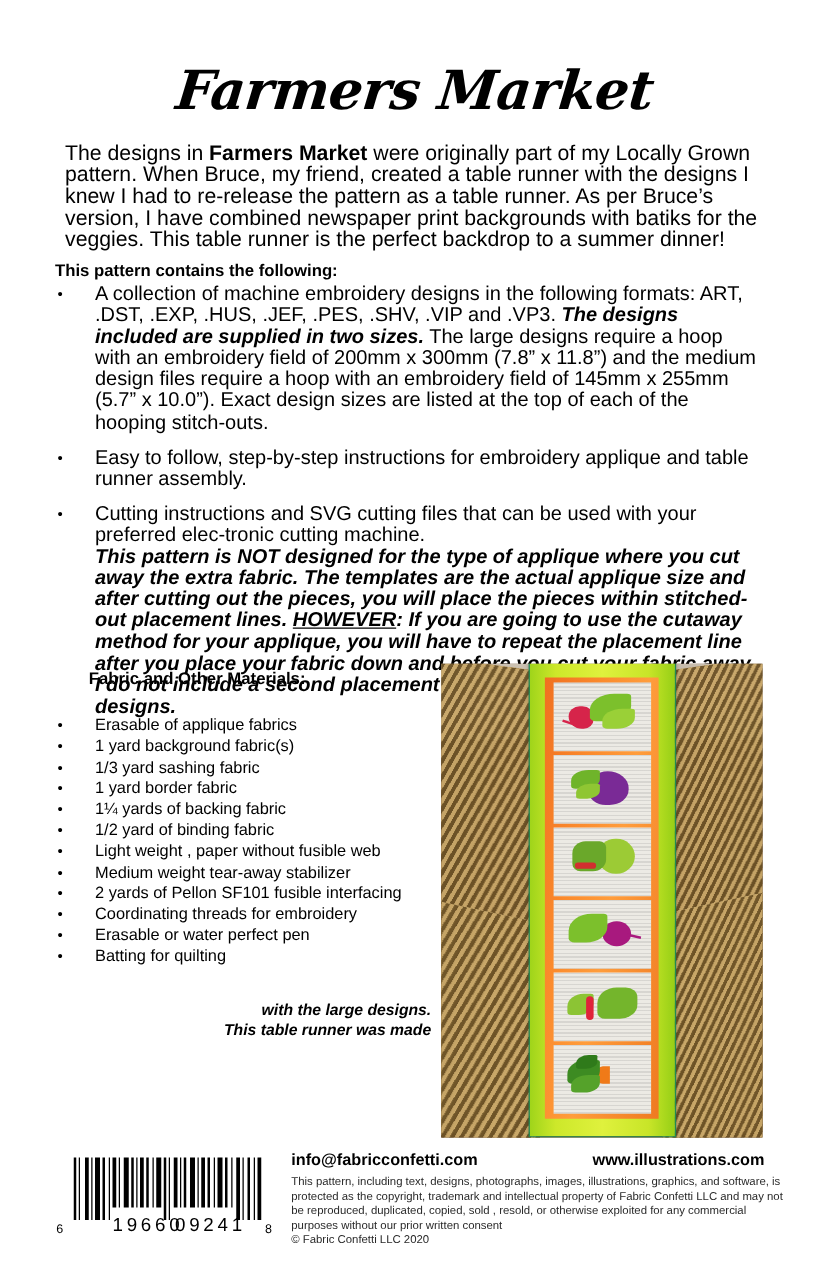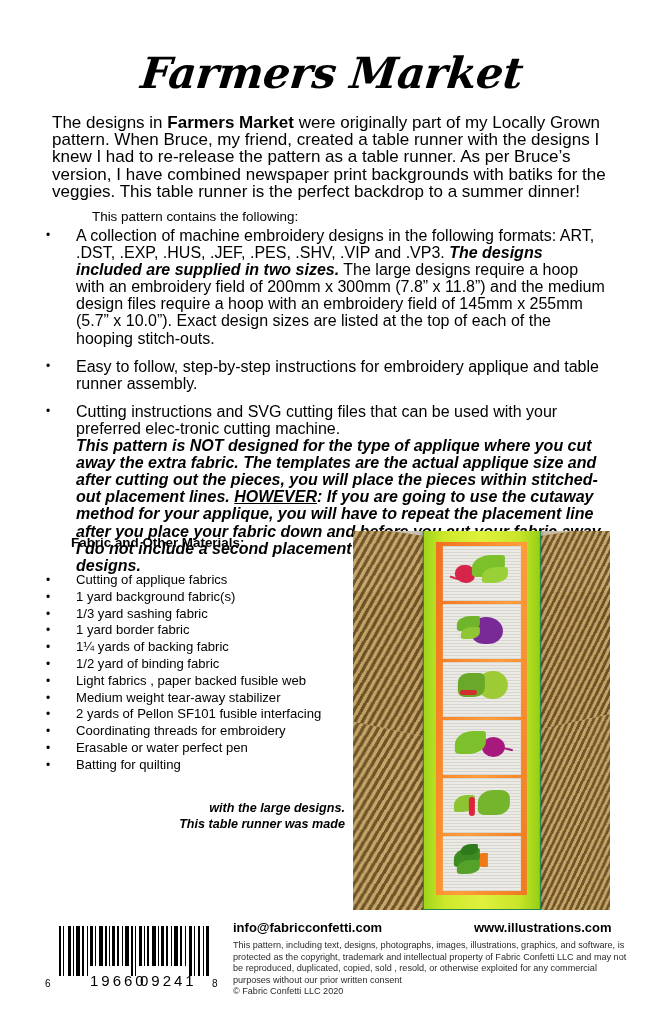--- a/index.html
+++ b/index.html
@@ -29,21 +29,21 @@
 
   
   .intro {
     position:absolute; left:52px; top:114px; width:556px;
     font-size: 17px; line-height: 17.2px; text-align:left;
   }
   .intro b { font-weight:700; }
 
   .contains-head {
     position:absolute; left:44px; top:209px;
-    font-size:13.4px; font-weight:400;margin-left:48px;
+    font-size:13.4px; font-weight:700;
   }
 
   
   .blist { position:absolute; left:44px; top:227px; width:564px; }
   .brow { display:flex; margin-bottom:11px; }
   .bullet { width:32px; flex:0 0 32px; font-size:12px; line-height:17.1px; text-align:left; padding-left:2px;}
   .btext { flex:1; font-size:16px; line-height:17.1px; }
   .btext i { font-style: italic; font-weight:700; }
   .btext u { text-decoration: underline; }
 
@@ -176,21 +176,21 @@
       </div>
     </div>
 
   </div>
 
   <div class="mat-head">Fabric and Other Materials:</div>
 
   <div class="mlist">
     <div class="mrow">
         <div class="mbul">•</div>
-        <div class="mtext">Cutting of applique fabrics</div>
+        <div class="mtext">Erasable of applique fabrics</div>
       </div>
     <div class="mrow">
         <div class="mbul">•</div>
         <div class="mtext">1 yard background fabric(s)</div>
       </div>
     <div class="mrow">
         <div class="mbul">•</div>
         <div class="mtext">1/3 yard sashing fabric</div>
       </div>
     <div class="mrow">
@@ -200,21 +200,21 @@
     <div class="mrow">
         <div class="mbul">•</div>
         <div class="mtext">1¼  yards of backing fabric</div>
       </div>
     <div class="mrow">
         <div class="mbul">•</div>
         <div class="mtext">1/2 yard of binding fabric</div>
       </div>
     <div class="mrow">
         <div class="mbul">•</div>
-        <div class="mtext">Light fabrics , paper backed fusible web</div>
+        <div class="mtext">Light weight , paper without fusible web</div>
       </div>
     <div class="mrow">
         <div class="mbul">•</div>
         <div class="mtext">Medium weight tear-away stabilizer</div>
       </div>
     <div class="mrow">
         <div class="mbul">•</div>
         <div class="mtext">2 yards of Pellon SF101 fusible interfacing</div>
       </div>
     <div class="mrow">

